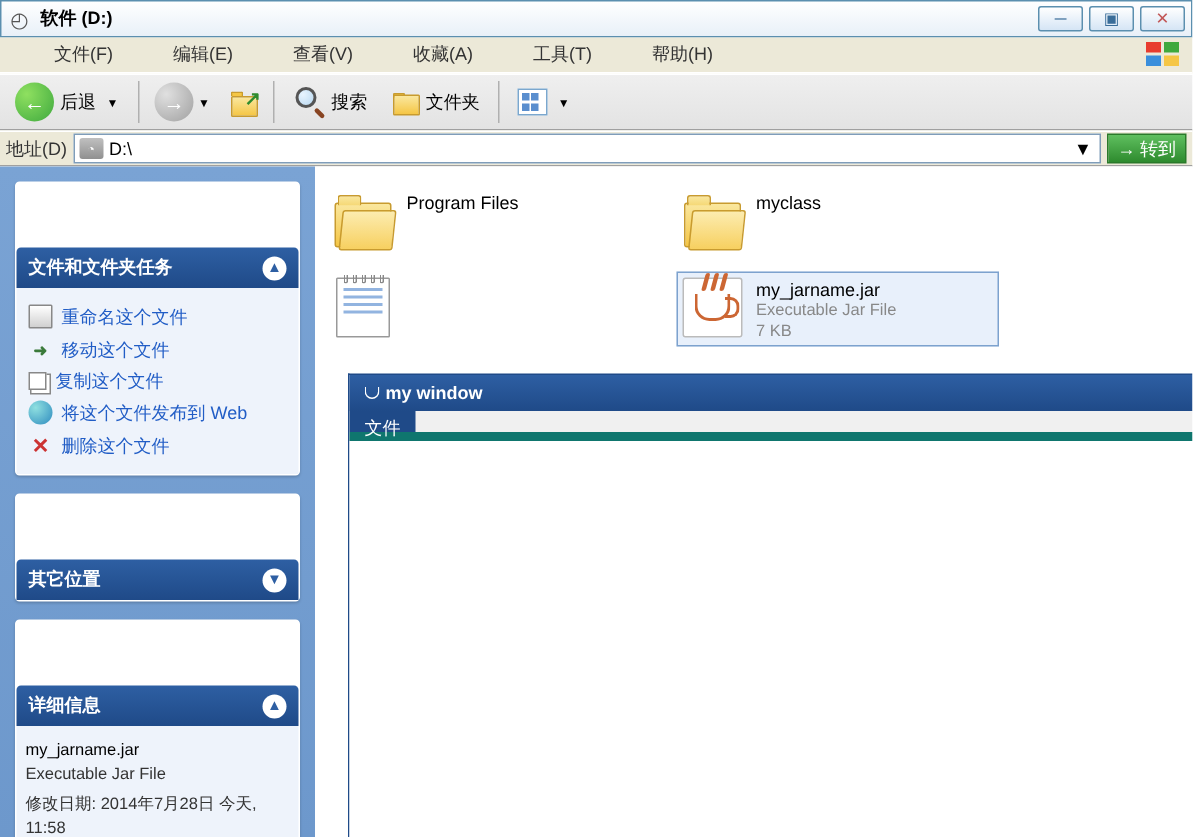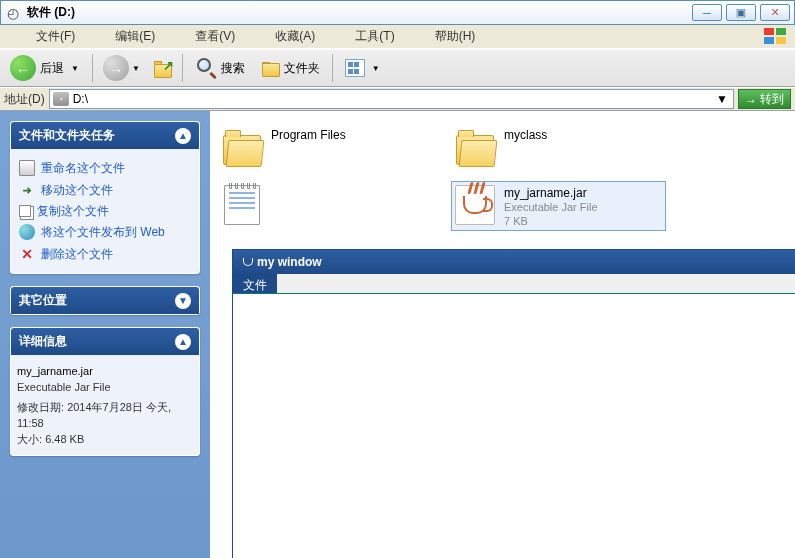--- a/index.html
+++ b/index.html
@@ -46,21 +46,21 @@
 .addr-icon { width: 16px; height: 14px; background: linear-gradient(to bottom, #C0C0C0, #909090); border-radius: 2px; margin-right: 4px; display: flex; align-items: center; justify-content: center; color: #fff; font-size: 8px; }
 .addr-text { flex: 1; border: none; outline: none; font-size: 12px; }
 .addr-drop { width: 16px; display: flex; align-items: center; justify-content: center; cursor: pointer; }
 .go-btn { height: 20px; padding: 0 6px; background: linear-gradient(to bottom, #5FBF5F, #2E8B2E); border: 1px solid #2A7A2A; display: flex; align-items: center; color: #fff; cursor: pointer; gap: 3px; }
 .go-btn .arrow { font-size: 12px; }
 
 
 .mainarea { display: flex; height: 447px; background: #fff; }
 .sidebar { width: 210px; background: linear-gradient(to bottom, #7AA3D4, #6D98CC); padding: 10px; overflow: hidden; }
 .sidepanel { background: #fff; border: 1px solid #fff; border-radius: 3px; margin-bottom: 12px; box-shadow: 0 1px 2px rgba(0,0,0,0.2); }
-.panelhead { background: linear-gradient(to bottom, #2E5FA3, #1F4A88); color: #fff; font-weight: bold; padding: 5px 8px; border-radius: 3px 3px 0 0; display: flex; align-items: center; justify-content: space-between; cursor: pointer; }
+.panelhead { background: linear-gradient(to bottom, #2E5FA3, #1F4A88); color: #fff; font-weight: bold; padding: 5px 8px; border-radius: 3px 3px 0 0; display: flex; align-items: center; justify-content: space-between; cursor: pointer; margin-top: 43px; }
 .panelhead .chev { width: 16px; height: 16px; border-radius: 50%; background: #fff; color: #2E5FA3; display: flex; align-items: center; justify-content: center; font-size: 10px; }
 .panelbody { background: #EEF3FB; padding: 8px 6px; }
 .taskitem { display: flex; align-items: center; gap: 6px; padding: 3px 2px; color: #215DC6; cursor: pointer; }
 .taskitem .ticon { width: 16px; height: 16px; flex-shrink: 0; display: flex; align-items: center; justify-content: center; font-size: 11px; }
 .taskitem .tlabel { line-height: 14px; }
 .ticon.doc { background: linear-gradient(to bottom, #fff, #D0D0D0); border: 1px solid #888; border-radius: 1px; }
 .ticon.move { color: #3A7A3A; font-weight: bold; }
 .ticon.copy { background: #fff; border: 1px solid #888; box-shadow: 2px 2px 0 #fff, 2px 2px 0 1px #888; width: 12px; height: 12px; }
 .ticon.web { border-radius: 50%; background: radial-gradient(circle at 30% 30%, #8FE0E0, #2E8BBF); }
 .ticon.mail { background: #fff; border: 1px solid #888; position: relative; width: 14px; height: 10px; }
@@ -91,21 +91,21 @@
 .java-steam span { width: 3px; height: 12px; background: #CC6633; border-radius: 3px; transform: skewX(-15deg); }
 .fileinfo { display: flex; flex-direction: column; line-height: 14px; padding-top: 2px; }
 .fileinfo .fname { color: #000; }
 .fileinfo .fmeta { color: #888; font-size: 11px; }
 
 
 .javawin { position: absolute; top: 138px; left: 22px; right: 0; bottom: 0; background: #fff; border: 1px solid #1F4A88; border-right: none; border-bottom: none; display: flex; flex-direction: column; }
 .javawin-title { height: 24px; background: linear-gradient(to bottom, #2E5FA3, #1F4A88); color: #fff; font-weight: bold; display: flex; align-items: center; padding: 0 8px; gap: 2px; }
 .javawin-title .jicon { width: 14px; height: 14px; display: flex; align-items: center; justify-content: center; }
 .javawin-title .jicon .cup2 { width: 10px; height: 8px; border: 1px solid #fff; border-top: none; border-radius: 0 0 5px 5px; }
-.javawin-menubar { height: 20px; background: #F0F0F0; border-bottom: 1px solid #0f766e; display: flex; align-items: stretch; }
+.javawin-menubar { height: 20px; background: #F0F0F0; border-bottom: 6px solid #0f766e; display: flex; align-items: stretch; }
 .javawin-menubar .jmenu { padding: 3px 10px; cursor: pointer; }
 .javawin-menubar .jmenu.active { background: #1F4A88; color: #fff; }
 .jmenu-popup { position: absolute; top: 44px; left: 0; background: #F0F0F0; border: 1px solid #888; min-width: 70px; box-shadow: 2px 2px 4px rgba(0,0,0,0.3); }
 .jmenu-popup .jitem { padding: 4px 14px; cursor: pointer; }
 .javawin-body { flex: 1; background: #fff; }
 </style>
 </head>
 <body>
 
 <div class="titlebar">

